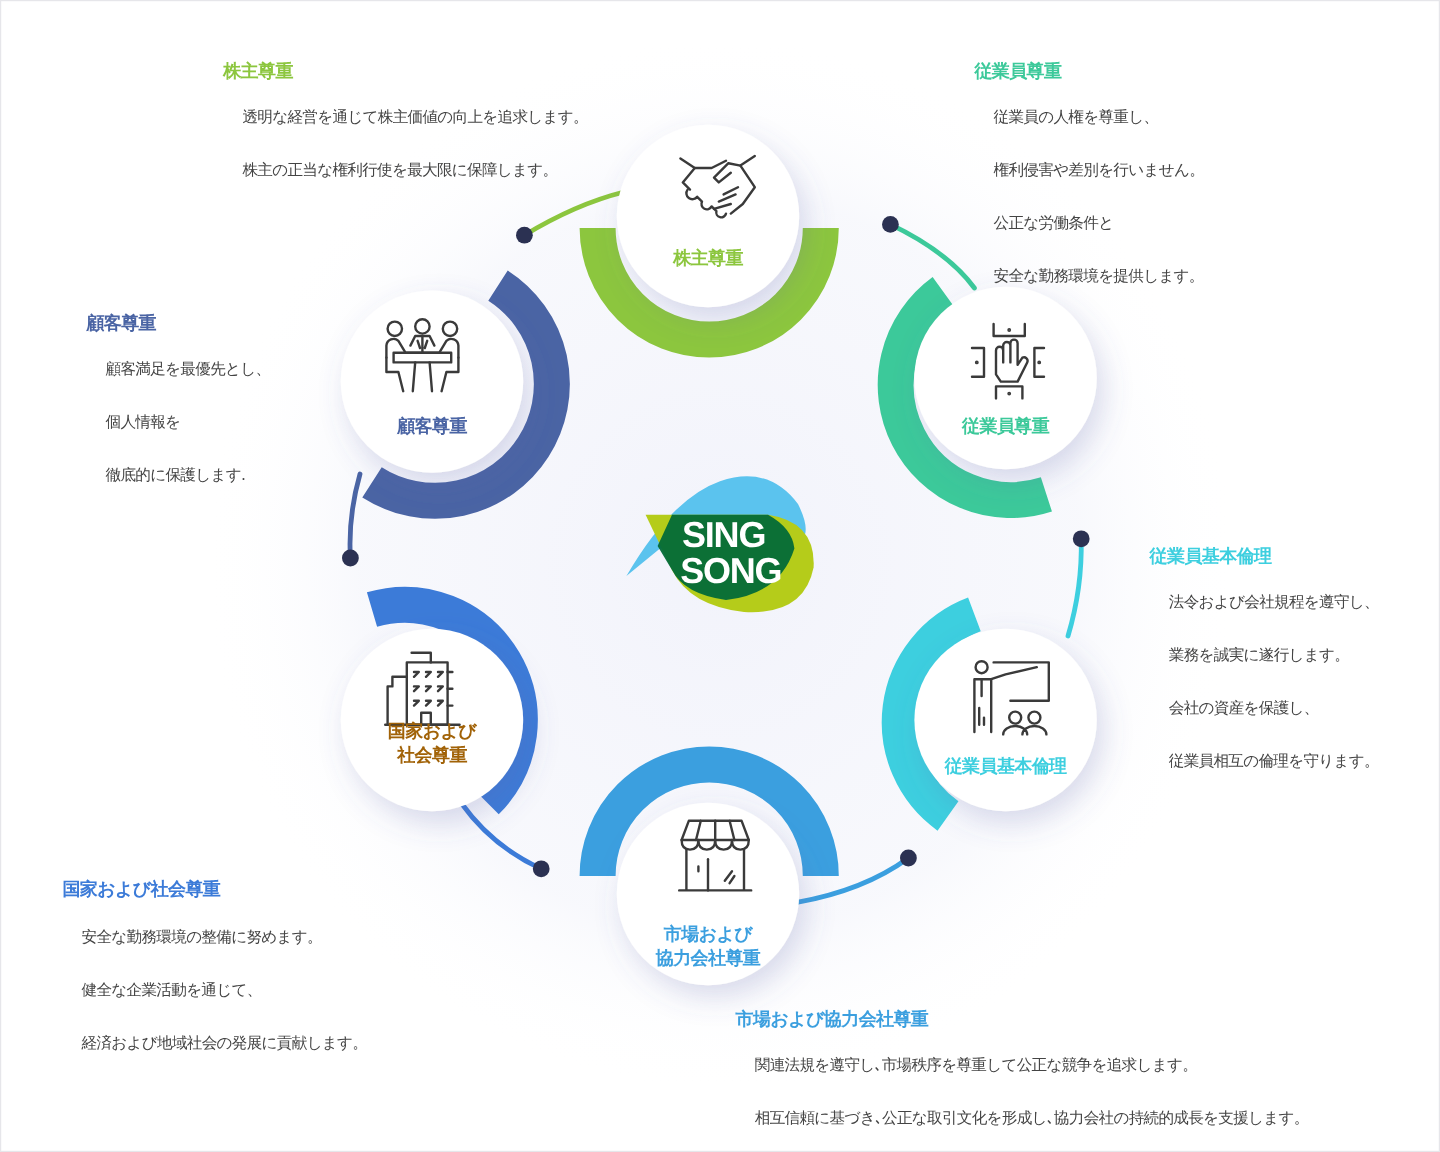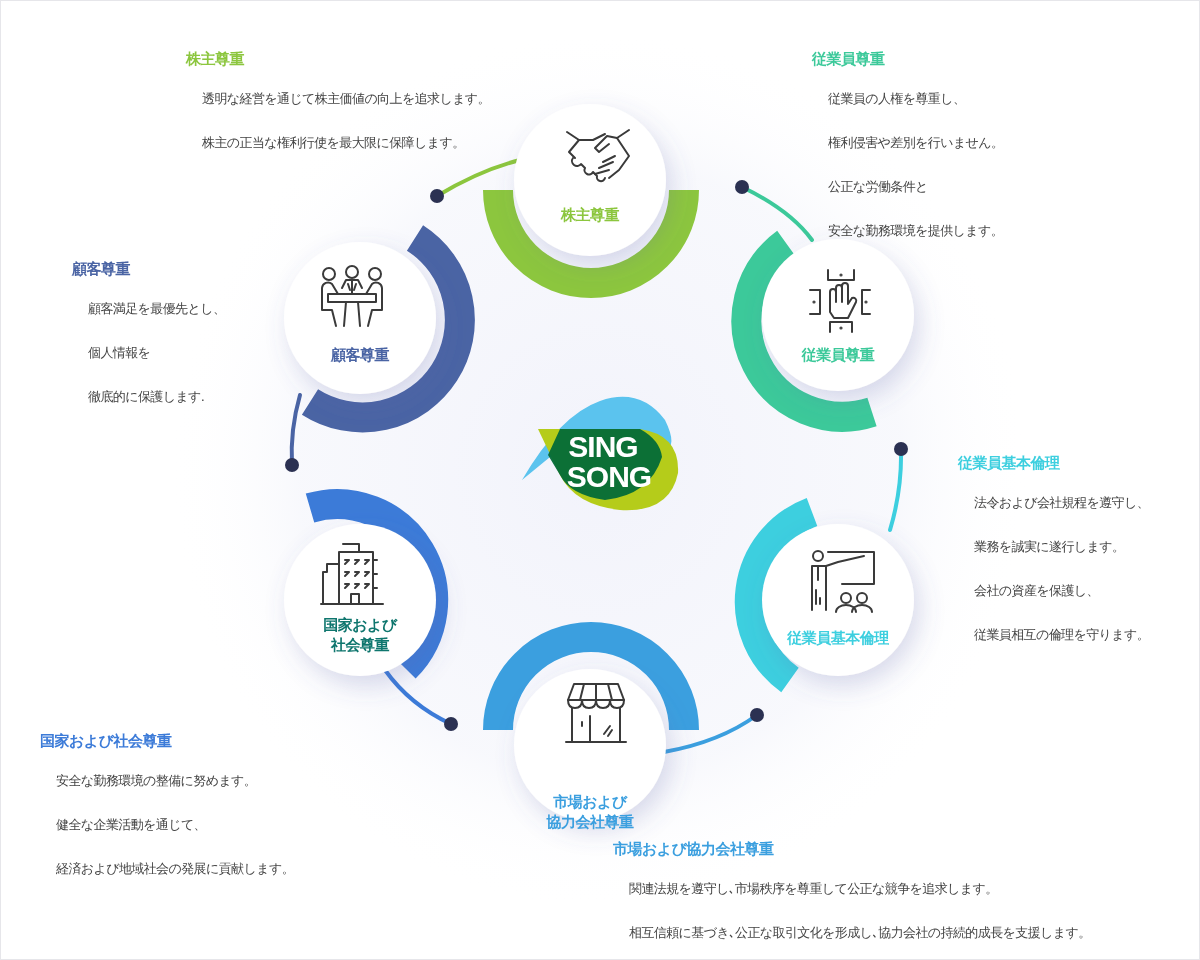--- a/index.html
+++ b/index.html
@@ -157,25 +157,25 @@
       <path d="M8 28 L56 28 L56 36 L8 36 Z"></path>
       <path d="M2 32 L2 44 L12 44 L16 60 M62 32 L62 44 L52 44 L48 60"></path>
       <path d="M26 36 L24 60 M38 36 L40 60"></path>
     </g>
   </g>
 </svg>
 
 <div class="node-label" style="left:515px; top:205px; color:#8cc63e;">株主尊重</div>
 <div class="node-label" style="left:763px; top:345px; color:#3cc99a;">従業員尊重</div>
 <div class="node-label" style="left:763px; top:628px; color:#3dcfdf;">従業員基本倫理</div>
-<div class="node-label" style="left:515px; top:792px; color:#3b9fdf;">
+<div class="node-label" style="left:515px; top:768px; color:#3b9fdf;">
   <div>市場および</div>
   <div>協力会社尊重</div>
 </div>
-<div class="node-label" style="left:285px; top:615px; color:#0f766e;">
+<div class="node-label" style="left:285px; top:599px; color:#a16207;">
   <div>国家および</div>
   <div>社会尊重</div>
 </div>
 <div class="node-label" style="left:285px; top:345px; color:#4a64a4;">顧客尊重</div>
 
 <div class="logo">
   <svg width="160" height="125" viewBox="0 0 160 125">
     <path d="M2 85 Q 40 20 80 6 Q 120 -8 145 25 Q 160 55 140 60 L 30 62 Z" fill="#5bc3ee"></path>
     <path d="M18 34 L 120 34 Q 160 40 158 78 Q 150 118 100 115 Q 55 110 40 80 Z" fill="#b5cc1a"></path>
     <path d="M40 34 L 120 34 Q 140 45 142 62 Q 130 100 85 105 Q 50 100 40 80 L 28 60 Z" fill="#036a38" opacity="0.95"></path>
@@ -208,21 +208,21 @@
 </div>
 
 <div class="desc" style="left:958px; top:454px;">
   <h3 style="color:#3dcfdf;">従業員基本倫理</h3>
   <p>法令および会社規程を遵守し、</p>
   <p>業務を誠実に遂行します。</p>
   <p>会社の資産を保護し、</p>
   <p>従業員相互の倫理を守ります。</p>
 </div>
 
-<div class="desc" style="left:40px; top:732px;font-family:Liberation Serif, serif;">
+<div class="desc" style="left:52px; top:732px;font-family:Liberation Serif, serif;">
   <h3 style="color:#3c7bd8;">国家および社会尊重</h3>
   <p>安全な勤務環境の整備に努めます。</p>
   <p>健全な企業活動を通じて、</p>
   <p>経済および地域社会の発展に貢献します。</p>
 </div>
 
 <div class="desc" style="left:613px; top:840px;">
   <h3 style="color:#3b9fdf;">市場および協力会社尊重</h3>
   <p>関連法規を遵守し､市場秩序を尊重して公正な競争を追求します。</p>
   <p>相互信頼に基づき､公正な取引文化を形成し､協力会社の持続的成長を支援します。</p>

